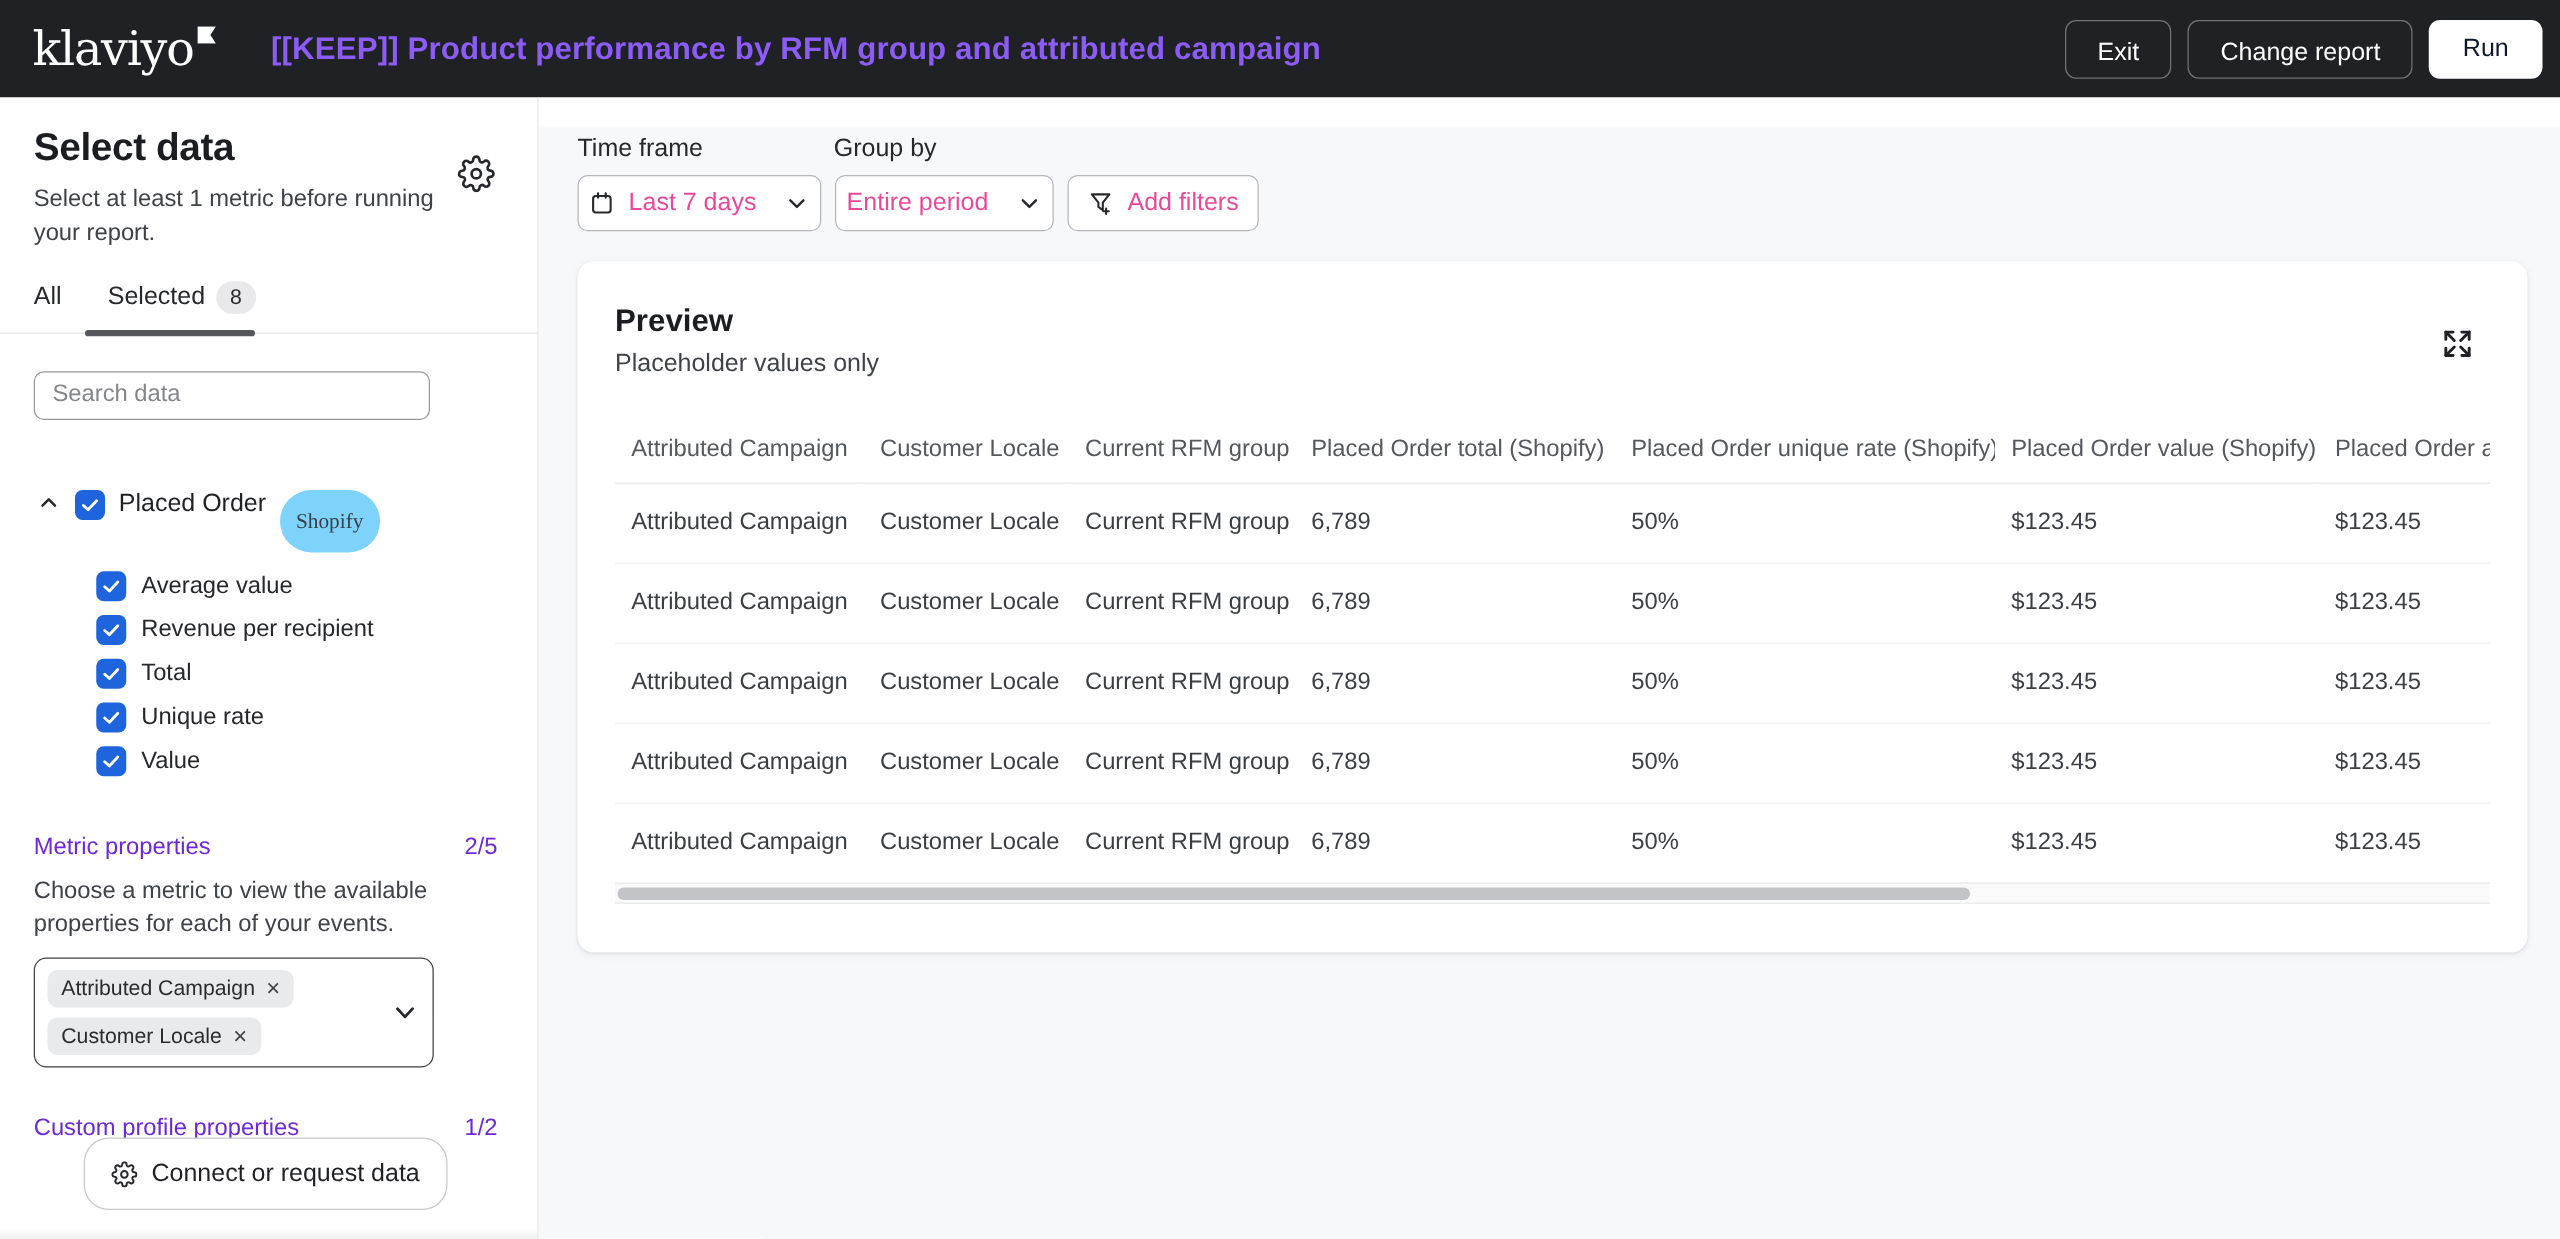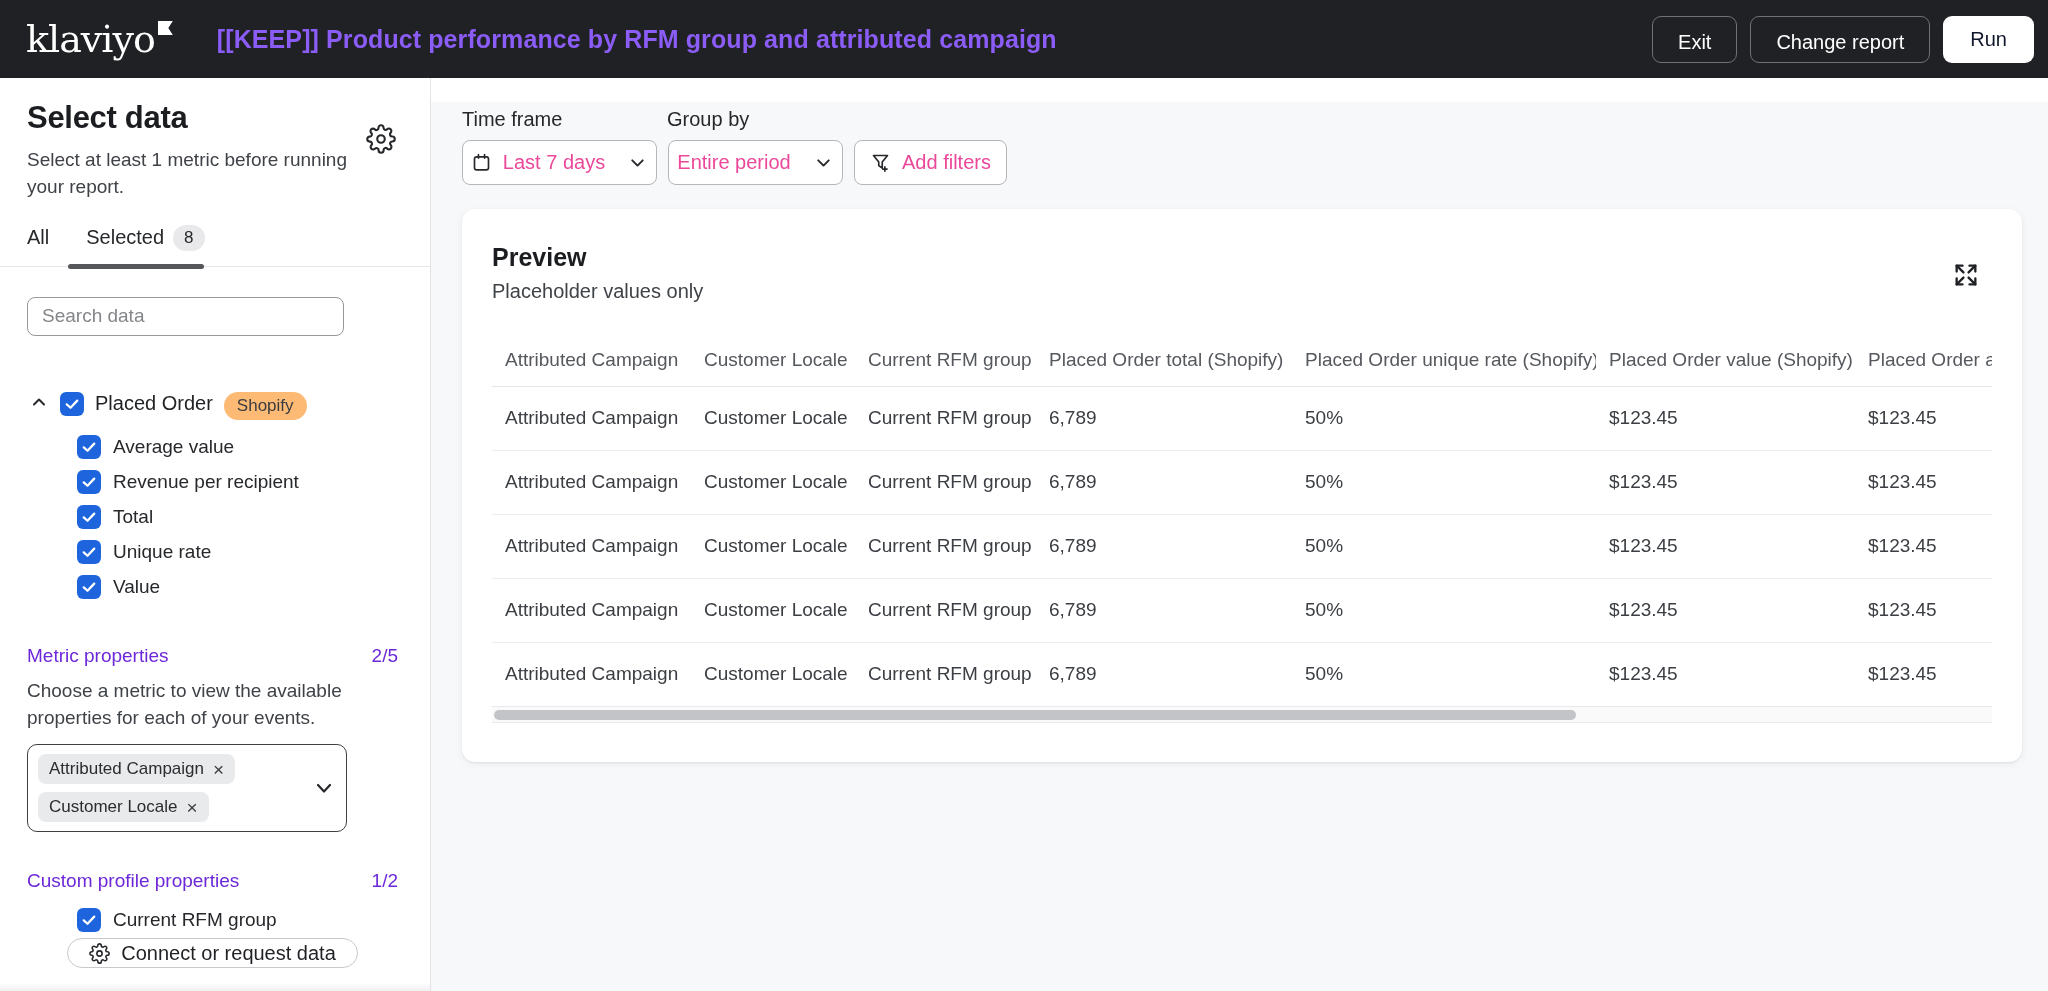--- a/index.html
+++ b/index.html
@@ -71,21 +71,21 @@
   .search::placeholder { color: #84868a; }
 
   .group-row { margin-top: 56px; display: flex; }
   .caret-btn { width: 20px; height: 20px; margin-left: 2px; background: none; border: none; color: #26282b; cursor: pointer; padding: 0; display: flex; }
   .checkbox {
     width: 24px; height: 24px; border-radius: 6px; background: #1e65dd;
     display: inline-flex; align-items: center; justify-content: center; flex: none; cursor: pointer;
   }
   .group-row .checkbox { margin-left: 11px; }
   .group-label { margin-left: 11px; font-size: 20px; color: #1f2124; }
-  .pill { margin-left: 11px; background: #fdba74; border-radius: 999px; padding: 4px 13px; font-size: 17px; color: #3a3d41; }
+  .pill { margin-left: 11px; background: #7dd3fc; border-radius: 999px; padding: 15px 13px; font-size: 17px; color: #3a3d41; font-family: Liberation Serif, serif; }
 
   .metric-item { display: flex; align-items: center; margin: 11px 0 0 50px; }
   .metric-item.first { margin-top: 15px; }
   .metric-label { margin-left: 12px; font-size: 19px; color: #26282b; }
 
   .section-head { margin-top: 46px; display: flex; justify-content: space-between; align-items: center; font-size: 19px; color: #6d28d9; }
   .section-desc { margin-top: 10px; font-size: 19px; line-height: 1.45; color: #3f4247; width: 324px; }
   .multiselect {
     margin-top: 12px; width: 320px; min-height: 70px;
     border: 1.5px solid #3e4045; border-radius: 10px;
@@ -93,21 +93,21 @@
     display: flex; flex-direction: column; gap: 8px; align-items: flex-start; cursor: pointer; background: #fff;
   }
   .chip { display: inline-flex; align-items: center; gap: 9px; background: #e9eaec; border-radius: 8px; padding: 5px 11px; font-size: 17px; color: #2a2c30; }
   .chip-x { font-size: 19px; color: #3c3e42; line-height: 1; cursor: pointer; background: none; border: none; font-family: inherit; padding: 0; }
   .ms-chevron { position: absolute; right: 10px; top: 50%; transform: translateY(-50%); width: 24px; height: 24px; color: #26282b; }
 
   .cpp-head { margin-top: 38px; }
   .cpp-item { display: flex; align-items: center; margin: 16px 0 0 50px; }
 
   .connect-btn {
-    position: absolute; left: 67px; bottom: 23px; width: 291px; height: 30px;
+    position: absolute; left: 67px; bottom: 23px; width: 291px; height: 58px;
     background: #fff; border: 1px solid #c7c9cc; border-radius: 20px;
     display: flex; align-items: center; justify-content: center; gap: 11px;
     font-size: 20px; color: #1f2124; font-family: inherit; cursor: pointer;
   }
   .sidebar-fade { position: absolute; left: 0; right: 0; bottom: 0; height: 8px; background: linear-gradient(to bottom, rgba(0,0,0,0), rgba(0,0,0,.06)); }
 
   
   .main { position: absolute; top: 78px; left: 431px; right: 0; bottom: 0; background: #fff; }
   .main-gray { position: absolute; top: 24px; left: 0; right: 0; bottom: 0; background: #f7f8fa; }
 

